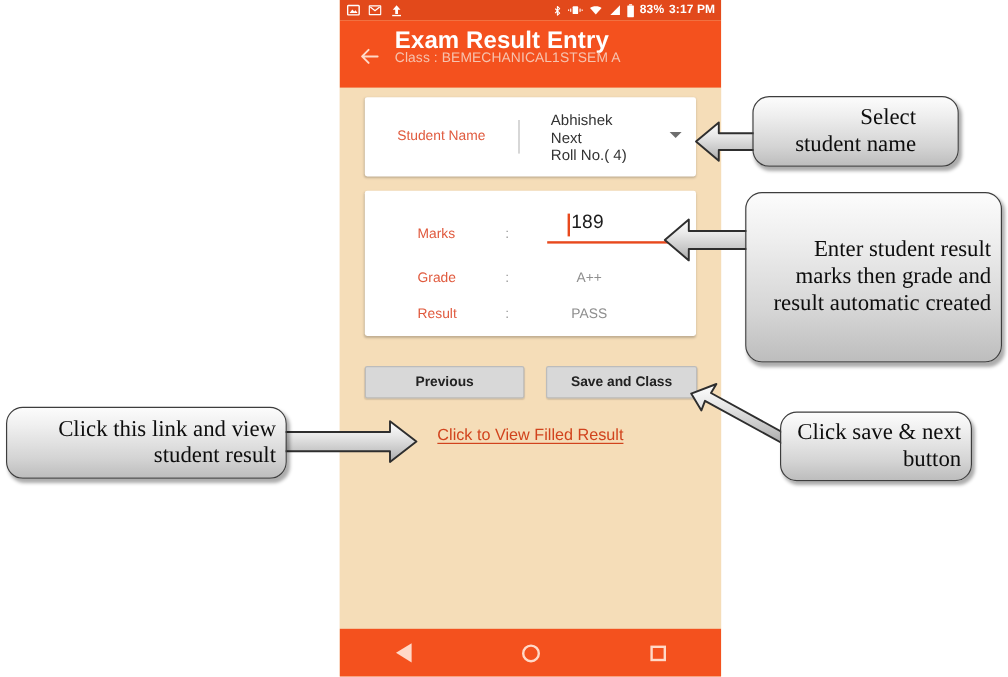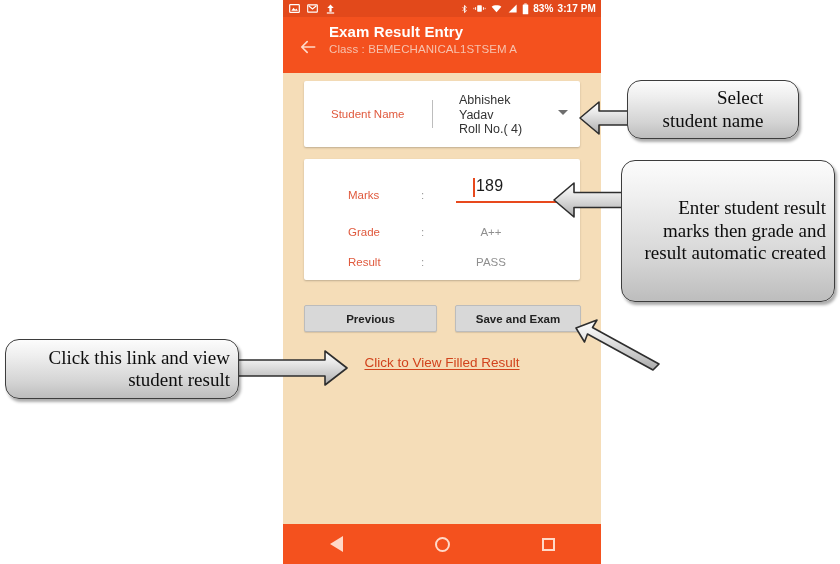--- a/index.html
+++ b/index.html
@@ -35,21 +35,21 @@
   .appbar {
     position: absolute; left: 0; top: 17px; width: 318px; height: 56px;
     background: #f4511e;
   }
   .back-btn {
     position: absolute; left: 12px; top: 17px; width: 26px; height: 26px;
     display: flex; align-items: center; justify-content: center;
   }
   .appbar-title {
     position: absolute; left: 46px; top: 6px;
-    color: #ffffff; font-size: 15px; font-weight: bold; letter-spacing: 0.1px;
+    color: #ffffff; font-size: 20px; font-weight: bold; letter-spacing: 0.1px;
     white-space: nowrap;
   }
   .appbar-sub {
     position: absolute; left: 46px; top: 26px;
     color: #f6c2ae; font-size: 11.5px; letter-spacing: 0.1px; white-space: nowrap;
   }
 
   
   .card {
     position: absolute; background: #ffffff; border-radius: 2px;
@@ -201,21 +201,21 @@
       </div>
       <div class="appbar-title">Exam Result Entry</div>
       <div class="appbar-sub">Class : BEMECHANICAL1STSEM A</div>
     </div>
 
     <div class="card" id="card-student">
       <div class="row-label" style="left:27px; top:27px;">Student Name</div>
       <div class="divider-v" style="left:128px; top:19px; height:28px;"></div>
       <div class="student-value">
         <div>Abhishek</div>
-        <div>Yadav</div>
+        <div>Next</div>
         <div>Roll No.( 4)</div>
       </div>
       <div class="dropdown-caret"></div>
     </div>
 
     <div class="card" id="card-result">
 
       <div class="row-label" style="left:44px; top:30px;">Marks</div>
       <div class="row-sep" style="left:117px; top:30px;">:</div>
       <div class="marks-input-wrap">
@@ -227,21 +227,21 @@
       <div class="row-label" style="left:44px; top:67px;">Grade</div>
       <div class="row-sep" style="left:117px; top:67px;">:</div>
       <div class="readonly-value" style="left:152px; top:67px;">A++</div>
 
       <div class="row-label" style="left:44px; top:97px;">Result</div>
       <div class="row-sep" style="left:117px; top:97px;">:</div>
       <div class="readonly-value" style="left:152px; top:97px;">PASS</div>
     </div>
 
     <div class="btn" id="btn-previous">Previous</div>
-    <div class="btn" id="btn-savenext">Save and Exam</div>
+    <div class="btn" id="btn-savenext">Save and Class</div>
 
     <div class="link-result">Click to View Filled Result</div>
 
     <div class="navbar">
       <div class="nav-btn">
           <div class="nav-tri"></div>
         </div>
       <div class="nav-btn">
           <div class="nav-cir"></div>
         </div>
@@ -272,14 +272,15 @@
   </svg>
 
   <svg class="arrow-svg" style="left:573px; top:310px;" width="88" height="62" viewBox="0 0 88 62">
     <path d="M3 18 L24 10 L19.5 17.5 L86 54 L80 60 L14.5 24 L11.5 32 Z" fill="url(#ag1)" stroke="#2e2e2e" stroke-width="1.6" stroke-linejoin="round"></path>
   </svg>
 
   <div class="callout" id="callout-select" style="white-space: pre-line;">Select
 student name</div>
   <div class="callout" id="callout-enter">Enter student result marks then grade and result automatic created</div>
   <div class="callout" id="callout-link">Click this link and view student result</div>
+  <div class="callout" id="callout-save">Click save &amp; next button</div>
 
 </div>
 
 </body></html>

